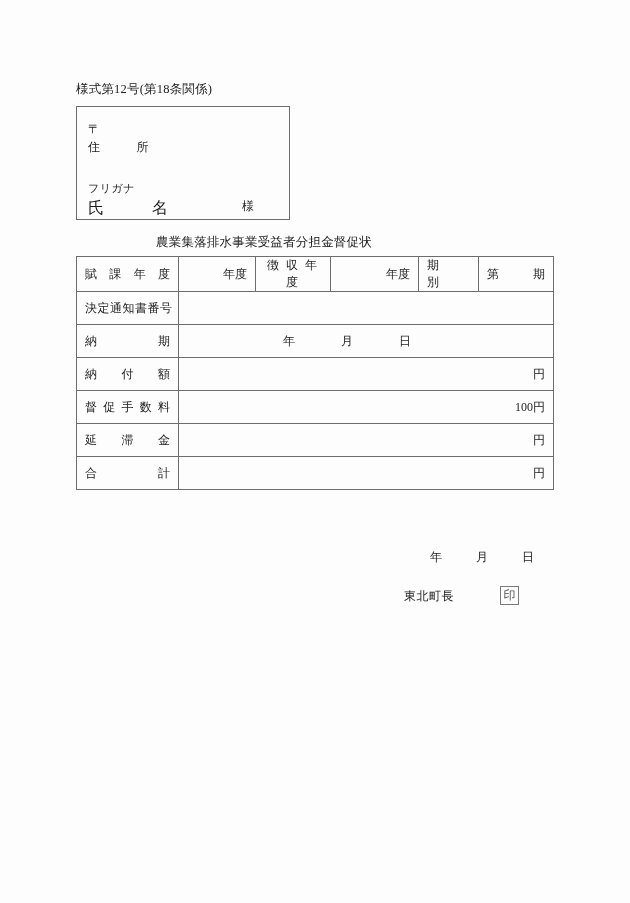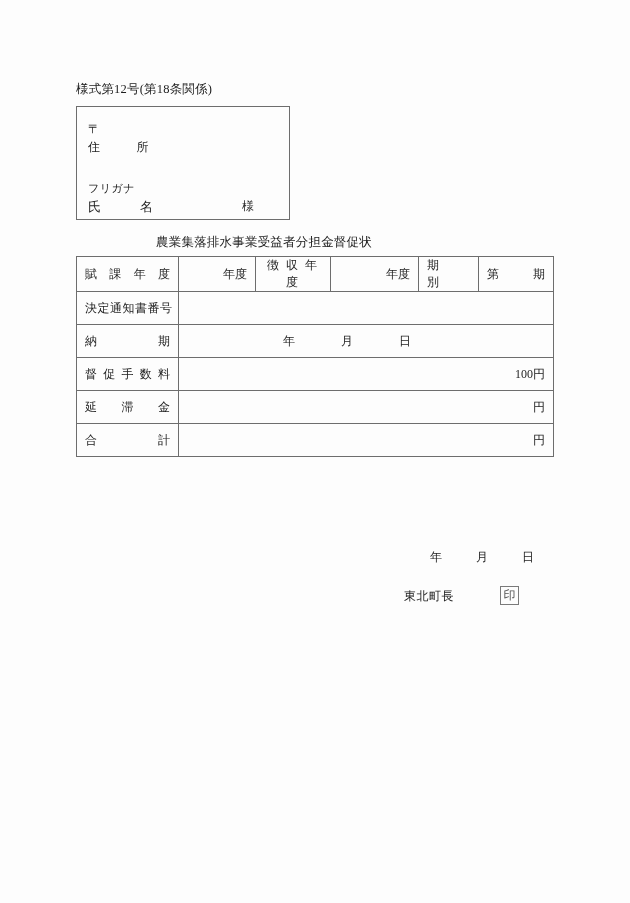--- a/index.html
+++ b/index.html
@@ -64,21 +64,21 @@
     position: absolute;
     left: 11px;
     top: 74px;
     font-size: 11px;
     letter-spacing: 0.5px;
   }
   .addr-name {
     position: absolute;
     left: 11px;
     top: 91px;
-    font-size: 13px;
+    font-size: 16px;
   }
   .addr-honorific {
     position: absolute;
     left: 165px;
     top: 91px;
     font-size: 12px;
   }
 
   
   .doc-title {
@@ -222,20 +222,24 @@
         <td class="lbl">納　　　期</td>
         <td class="due-cell" colspan="5">
           <div class="due-inner">
             <span>年</span>
             <span>月</span>
             <span>日</span>
           </div>
         </td>
       </tr>
       <tr>
+        <td class="lbl">納　付　額</td>
+        <td class="val-right" colspan="5">円</td>
+      </tr>
+      <tr>
         <td class="lbl">督 促 手 数 料</td>
         <td class="val-right" colspan="5">100円</td>
       </tr>
       <tr>
         <td class="lbl">延　滞　金</td>
         <td class="val-right" colspan="5">円</td>
       </tr>
       <tr>
         <td class="lbl">合　　　計</td>
         <td class="val-right" colspan="5">円</td>

